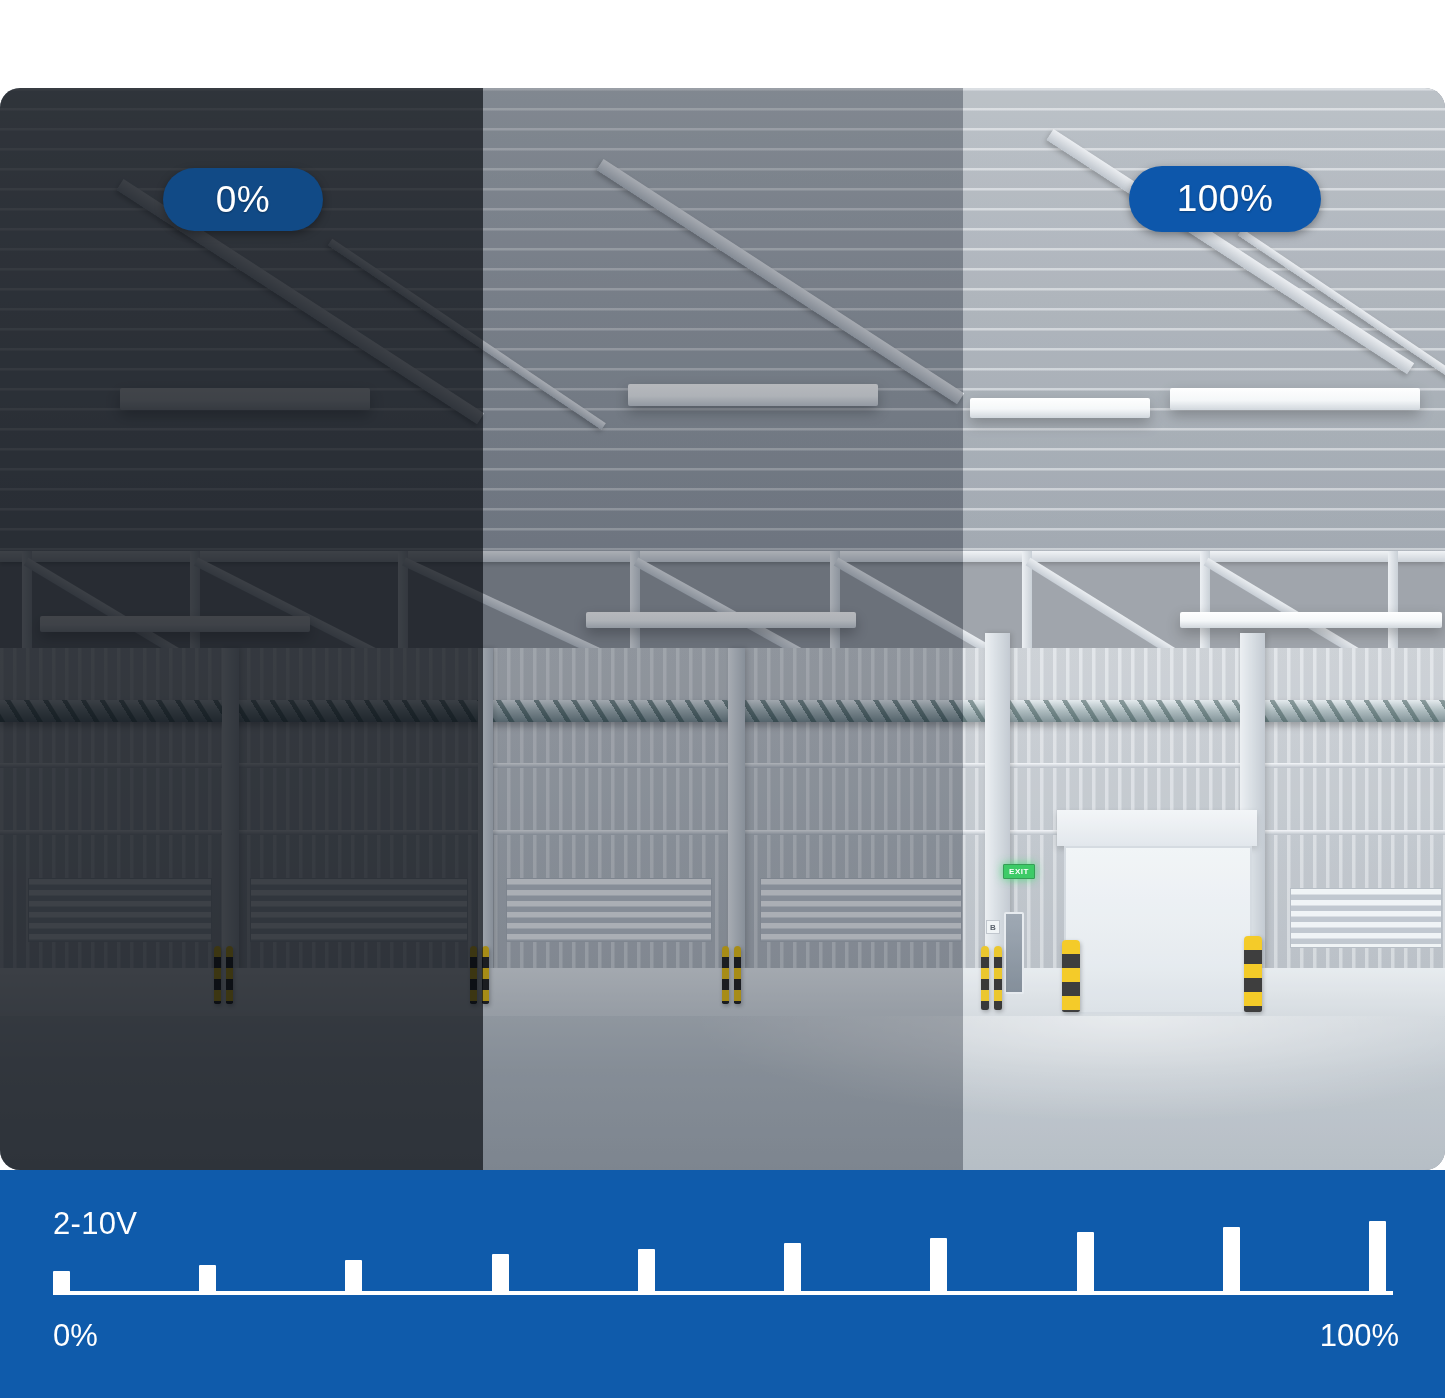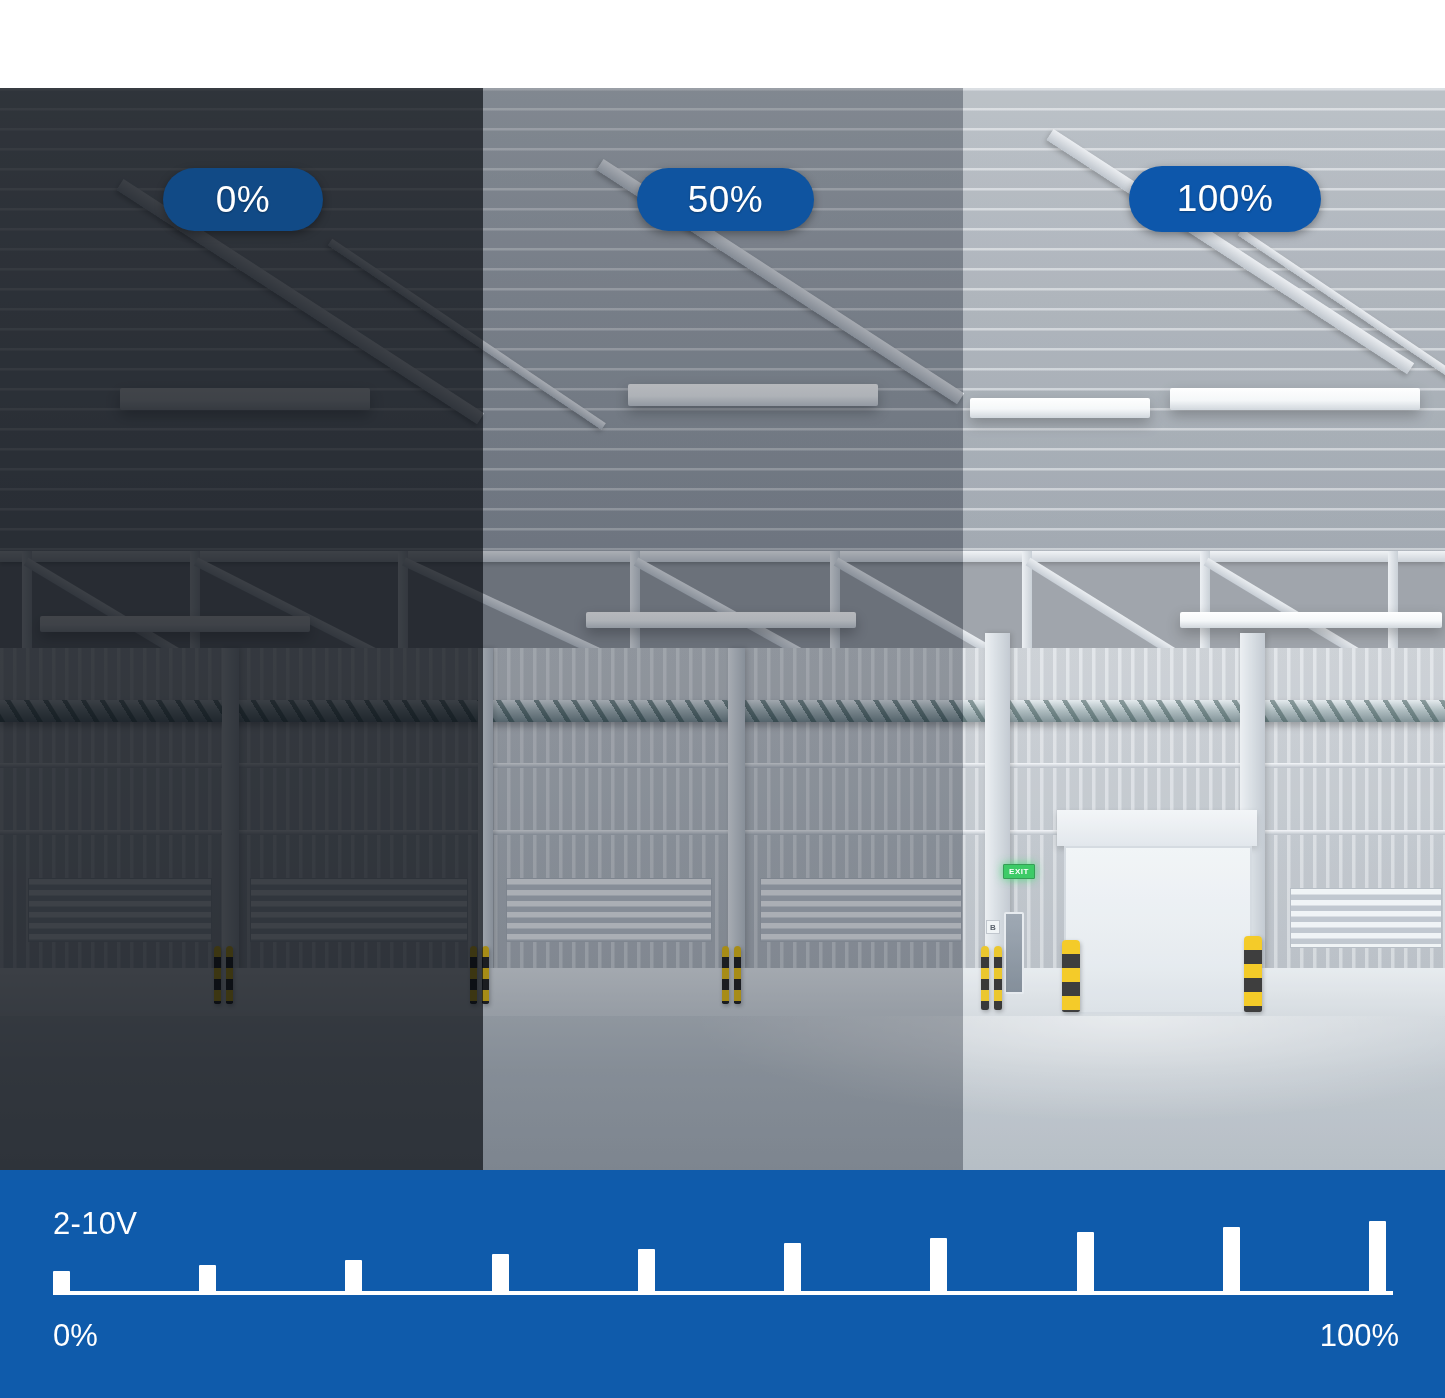--- a/index.html
+++ b/index.html
@@ -10,21 +10,21 @@
 
   
   #header{position:absolute;left:0;top:0;width:1445px;height:88px;background:#ffffff;
           display:flex;align-items:center;justify-content:center;z-index:40;}
   #title{font-size:66px;font-weight:bold;color:#1059a8;letter-spacing:-1px;
          line-height:1;transform:scaleX(.93);transform-origin:center;
          white-space:nowrap;margin-top:-4px;}
 
   
   #stage{position:absolute;left:0;top:88px;width:1445px;height:1082px;overflow:hidden;
-         background:#8e949c;}
+         background:#8e949c;border-radius:20px;}
 
   
   .scene{position:absolute;left:0;top:0;width:1445px;height:1082px;overflow:hidden;}
 
   
   .ceiling{position:absolute;left:0;top:0;width:1445px;height:470px;
      background:
        repeating-linear-gradient(180deg,
          rgba(255,255,255,.40) 0px, rgba(255,255,255,.40) 2px,
          rgba(0,0,0,.055) 3px,    rgba(0,0,0,.055) 20px),
@@ -241,23 +241,20 @@
     </div>
 
     <div class="dimpanel" id="panel0" style="background: rgba(12, 16, 22, 0.78); left: 0px; width: 483px;"></div>
     <div class="dimpanel" id="panel50" style="background: rgba(40, 48, 58, 0.34); left: 483px; width: 480px;"></div>
     <div class="dimpanel" id="panel100" style="background: rgba(255, 255, 255, 0.16); left: 963px; width: 482px;"></div>
 
   </div>
 
   <div class="badge" id="badge-0">
     <span>0%</span>
-  </div>
-  <div class="badge" id="badge-50">
-    <span>50%</span>
   </div>
   <div class="badge" id="badge-100">
     <span>100%</span>
   </div>
 
   <div id="scalebar"></div>
   <div id="scale-label">2-10V</div>
   <div id="baseline"></div>
   <div id="ticks">
       <div class="tick" style="left: 53px; width: 17px; height: 23px; top: 1271px;"></div>

